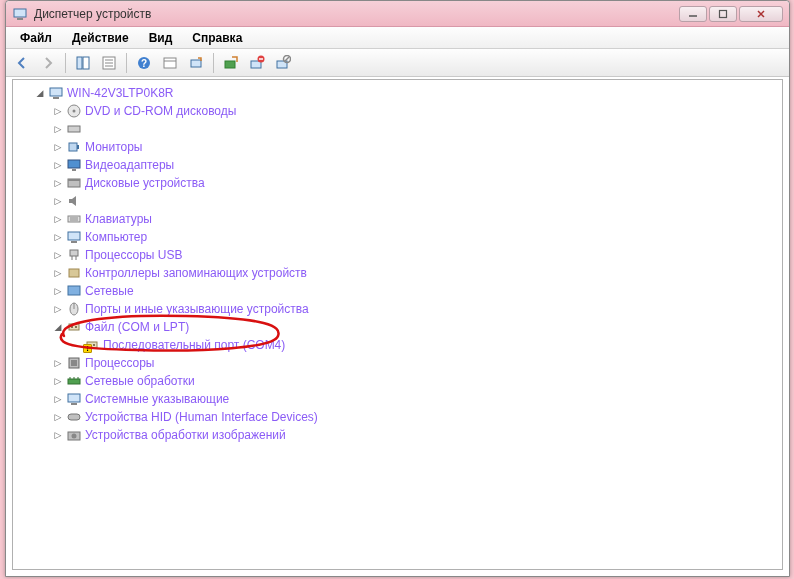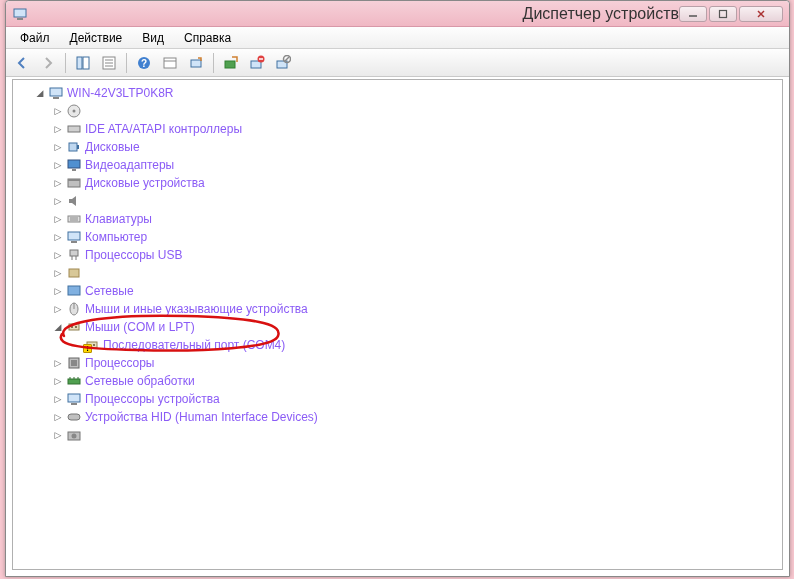--- a/index.html
+++ b/index.html
@@ -1,24 +1,24 @@
 <!DOCTYPE html>
 <html><head>
 <meta charset="utf-8">
 <style>
 * { box-sizing: border-box; margin: 0; padding: 0; }
 body { font-family: "Segoe UI", Tahoma, sans-serif; font-size: 12px; background: #f8c8d0; width: 794px; height: 579px; overflow: hidden; position: relative; }
 .window { position: absolute; left: 5px; top: 0; width: 785px; height: 577px; background: #fff; border: 1px solid #888; border-radius: 4px 4px 0 0; box-shadow: 0 0 4px rgba(0,0,0,0.3); }
 .titlebar { height: 26px; background: linear-gradient(#f6d0d8, #f0b8c4); display: flex; align-items: center; padding: 0 6px; border-radius: 4px 4px 0 0; border-bottom: 1px solid #d898a8; }
 .titlebar .app-icon { width: 16px; height: 16px; margin-right: 6px; display: inline-flex; align-items: center; justify-content: center; }
-.titlebar .title { flex: 1; font-size: 16px; color: #333; text-align: right; }
+.titlebar .title { flex: 1; font-size: 12px; color: #333; }
 .titlebar .win-btns { display: flex; gap: 2px; }
 .titlebar .win-btn { width: 28px; height: 16px; background: linear-gradient(#f8f0f2,#e8d4da); border: 1px solid #b8a0a8; border-radius: 3px; display: flex; align-items: center; justify-content: center; font-size: 11px; color: #555; cursor: pointer; }
 .titlebar .win-btn.close { width: 44px; }
-.menubar { height: 22px; background: linear-gradient(#fefefe,#f0f0f0); border-bottom: 1px solid #d0d0d0; display: flex; align-items: center; padding: 0 6px; gap: 4px; }
+.menubar { height: 22px; background: linear-gradient(#fefefe,#f0f0f0); border-bottom: 1px solid #d0d0d0; display: flex; align-items: center; padding: 0 6px; gap: 4px; font-weight: bold; }
 .menubar .menu-item { padding: 2px 8px; cursor: pointer; color: #000; }
 .toolbar { height: 28px; background: linear-gradient(#fefefe,#eaeaea); border-bottom: 1px solid #c8c8c8; display: flex; align-items: center; padding: 0 4px; gap: 2px; }
 .toolbar .tb-btn { width: 24px; height: 22px; display: flex; align-items: center; justify-content: center; border: 1px solid transparent; cursor: pointer; border-radius: 2px; }
 .toolbar .sep { width: 1px; height: 20px; background: #c0c0c0; margin: 0 3px; }
 .tree-area { position: absolute; top: 78px; left: 6px; right: 6px; bottom: 6px; border: 1px solid #b0b0b0; background: #fff; overflow: auto; padding: 4px 2px; }
 .tree-node { display: flex; align-items: center; height: 18px; padding-left: 4px; white-space: nowrap; cursor: pointer; }
 .expander { width: 10px; height: 10px; display: inline-flex; align-items: center; justify-content: center; margin-right: 2px; font-size: 9px; color: #666; }
 .node-icon { width: 16px; height: 16px; margin: 0 3px 0 1px; display: inline-flex; align-items: center; justify-content: center; font-size: 12px; }
 .tree-node .label { color: #8b5cf6; }
 .indent-1 { padding-left: 20px; }
@@ -148,39 +148,39 @@
 
     <div id="items-before">
         <div class="tree-node indent-2">
           <span class="expander">▷</span>
           <span class="node-icon">
             <svg width="16" height="16">
               <circle cx="8" cy="8" r="6" fill="#e8e8e8" stroke="#888"></circle>
               <circle cx="8" cy="8" r="1.5" fill="#888"></circle>
             </svg>
           </span>
+          <span class="label">DVD и CD-ROM дисководы</span>
         </div>
         <div class="tree-node indent-2">
           <span class="expander">▷</span>
           <span class="node-icon">
             <svg width="16" height="16">
               <rect x="2" y="5" width="12" height="6" fill="#d0d0d0" stroke="#777"></rect>
             </svg>
           </span>
-          <span class="label">IDE ATA/ATAPI контроллеры</span>
         </div>
         <div class="tree-node indent-2">
           <span class="expander">▷</span>
           <span class="node-icon">
             <svg width="16" height="16">
               <rect x="3" y="4" width="8" height="8" fill="#c0d8f0" stroke="#4070a0"></rect>
               <rect x="11" y="6" width="2" height="4" fill="#4070a0"></rect>
             </svg>
           </span>
-          <span class="label">Дисковые</span>
+          <span class="label">Мониторы</span>
         </div>
         <div class="tree-node indent-2">
           <span class="expander">▷</span>
           <span class="node-icon">
             <svg width="16" height="16">
               <rect x="2" y="3" width="12" height="8" fill="#5090d0" stroke="#305080"></rect>
               <rect x="6" y="12" width="4" height="2" fill="#888"></rect>
             </svg>
           </span>
           <span class="label">Видеоадаптеры</span>
@@ -235,52 +235,53 @@
           </span>
           <span class="label">Процессоры USB</span>
         </div>
         <div class="tree-node indent-2">
           <span class="expander">▷</span>
           <span class="node-icon">
             <svg width="16" height="16">
               <rect x="3" y="4" width="10" height="8" fill="#d8c898" stroke="#a08850"></rect>
             </svg>
           </span>
+          <span class="label">Контроллеры запоминающих устройств</span>
         </div>
         <div class="tree-node indent-2">
           <span class="expander">▷</span>
           <span class="node-icon">
             <svg width="16" height="16">
               <rect x="2" y="3" width="12" height="9" fill="#80b0e0" stroke="#4070a0"></rect>
             </svg>
           </span>
           <span class="label">Сетевые</span>
         </div>
         <div class="tree-node indent-2">
           <span class="expander">▷</span>
           <span class="node-icon">
             <svg width="16" height="16">
               <ellipse cx="8" cy="8" rx="4" ry="6" fill="#e0e0e0" stroke="#888"></ellipse>
               <line x1="8" y1="2" x2="8" y2="8" stroke="#888"></line>
             </svg>
           </span>
-          <span class="label">Мыши и иные указывающие устройства</span>
+          <span class="label">Порты и иные указывающие устройства</span>
         </div>
       </div>
 
     <div class="tree-node indent-2" style="position:relative">
       <span class="expander">◢</span>
       <span class="node-icon">
           <svg width="16" height="16">
             <rect x="3" y="5" width="10" height="6" fill="#e8e0c0" stroke="#908050"></rect>
             <circle cx="6" cy="8" r="1" fill="#605030"></circle>
             <circle cx="10" cy="8" r="1" fill="#605030"></circle>
           </svg>
         </span>
-      <span class="label">Мыши (COM и LPT)</span>
+      <span class="label">Файл (COM и LPT)</span>
     </div>
     <div class="tree-node indent-3" style="position:relative">
       <span class="expander"></span>
       <span class="node-icon" style="position:relative">
         <svg width="16" height="16">
             <rect x="3" y="5" width="10" height="6" fill="#e8e0c0" stroke="#908050"></rect>
             <circle cx="6" cy="8" r="1" fill="#605030"></circle>
             <circle cx="10" cy="8" r="1" fill="#605030"></circle>
           </svg>
         <span class="warning-overlay" style="left:-1px;top:7px">!</span>
@@ -312,39 +313,40 @@
           <span class="label">Сетевые обработки</span>
         </div>
         <div class="tree-node indent-2">
           <span class="expander">▷</span>
           <span class="node-icon">
             <svg width="16" height="16">
               <rect x="2" y="3" width="12" height="8" fill="#d0e4f8" stroke="#4070a0"></rect>
               <rect x="5" y="12" width="6" height="2" fill="#888"></rect>
             </svg>
           </span>
-          <span class="label">Процессоры устройства</span>
+          <span class="label">Системные указывающие</span>
         </div>
         <div class="tree-node indent-2">
           <span class="expander">▷</span>
           <span class="node-icon">
             <svg width="16" height="16">
               <rect x="2" y="5" width="12" height="6" rx="3" fill="#c0c0c0" stroke="#777"></rect>
             </svg>
           </span>
           <span class="label">Устройства HID (Human Interface Devices)</span>
         </div>
         <div class="tree-node indent-2">
           <span class="expander">▷</span>
           <span class="node-icon">
             <svg width="16" height="16">
               <rect x="2" y="5" width="12" height="8" fill="#c0c0c0" stroke="#777"></rect>
               <circle cx="8" cy="9" r="2.5" fill="#888"></circle>
             </svg>
           </span>
+          <span class="label">Устройства обработки изображений</span>
         </div>
       </div>
   </div>
 </div>
 
 <svg class="annotation" style="left:46px; top:312px; width:240px; height:44px;" viewBox="0 0 240 44">
   <path d="M 18 24 C 10 10, 60 2, 140 4 C 220 6, 236 14, 232 24 C 228 36, 160 40, 90 38 C 40 37, 8 34, 16 22" fill="none" stroke="#d81010" stroke-width="2.5" stroke-linecap="round"></path>
 </svg>
 
 </body></html>

